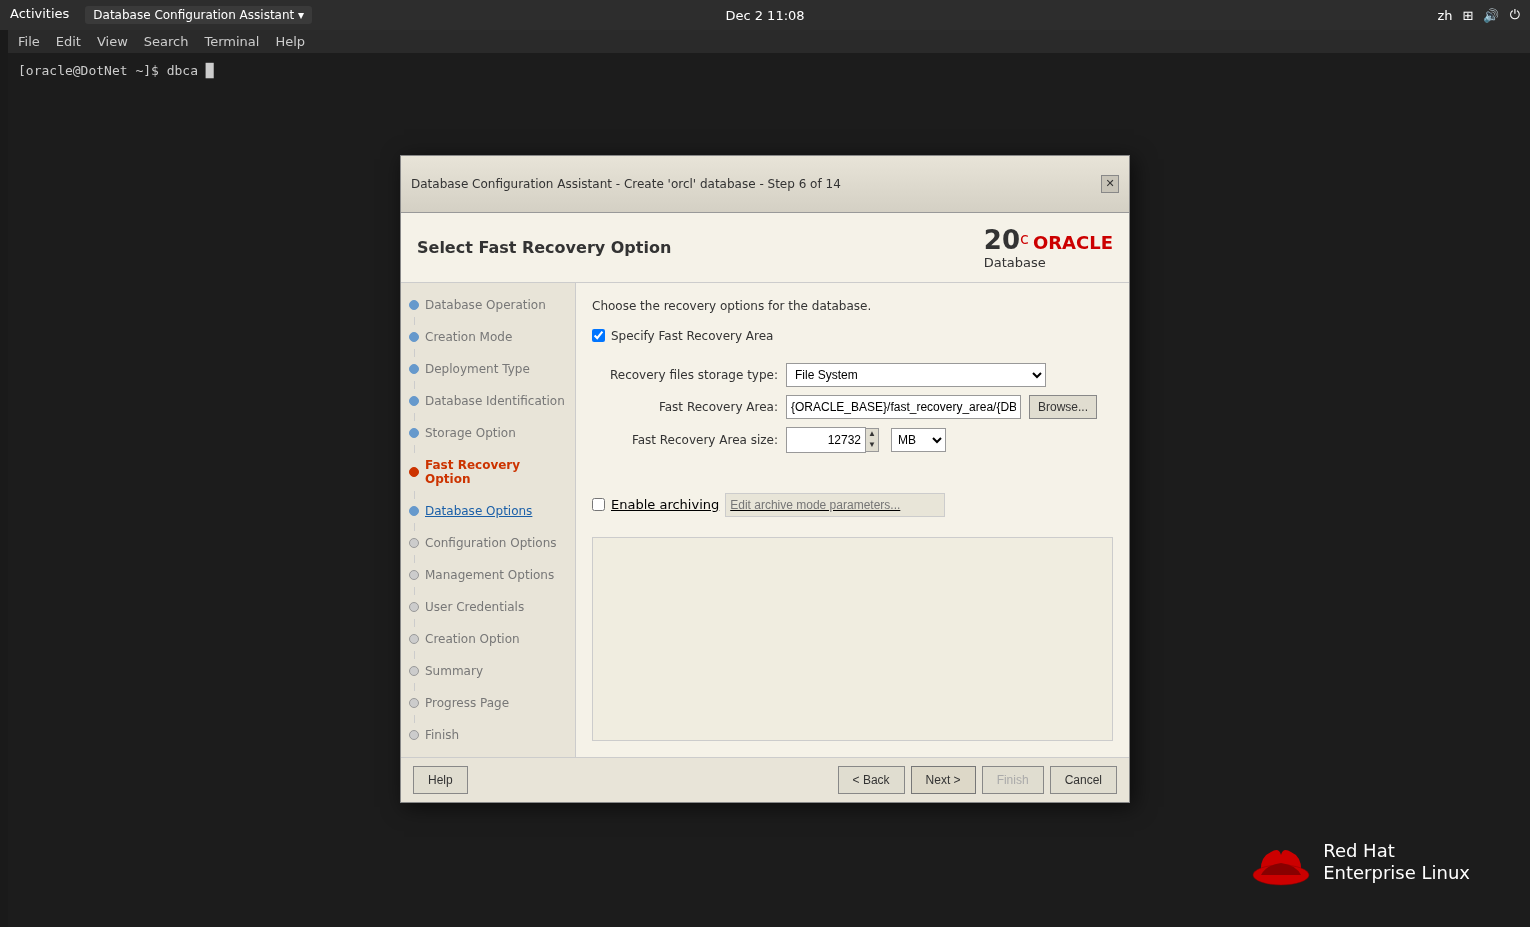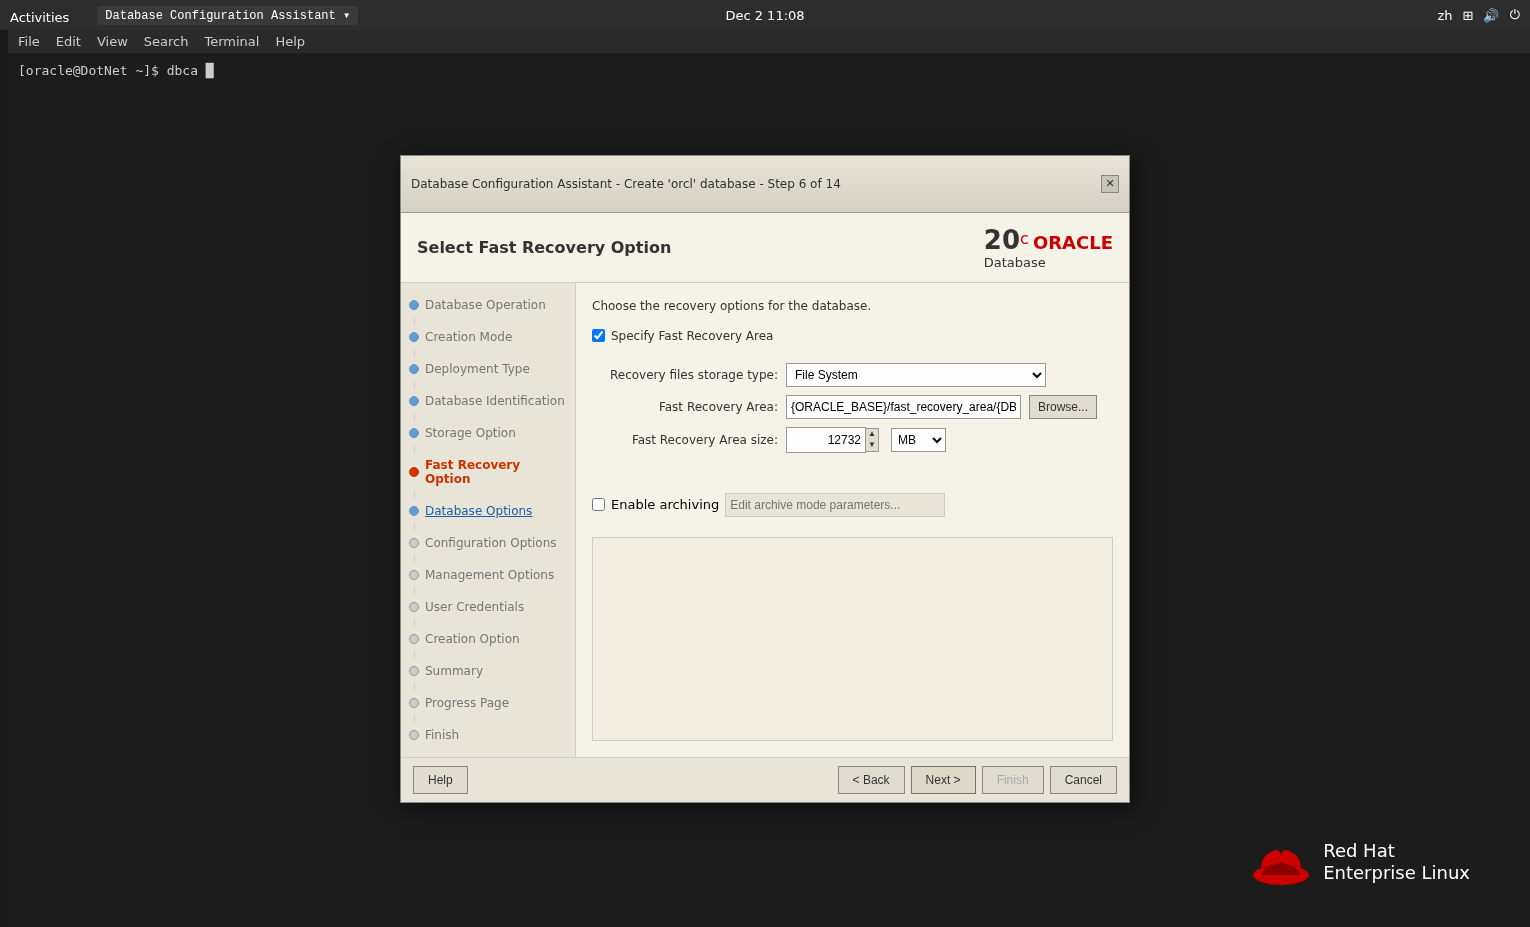--- a/index.html
+++ b/index.html
@@ -18,25 +18,25 @@
       width: 100%;
       height: 30px;
       background: #2d2d2d;
       display: flex;
       align-items: center;
       justify-content: space-between;
       padding: 0 10px;
       color: #fff;
       font-size: 13px;
     }
-    .topbar-left { display: flex; align-items: flex-end; gap: 28px; }
+    .topbar-left { display: flex; align-items: flex-start; gap: 16px; }
     .topbar-center { position: absolute; left: 50%; transform: translateX(-50%); color: #fff; }
     .topbar-right { display: flex; align-items: center; gap: 10px; color: #fff; }
     .activities-btn { color: #fff; font-size: 13px; }
-    .app-title { color: #fff; font-size: 12px; background: #3a3a3a; padding: 2px 8px; border-radius: 3px; font-family: Liberation Mono, monospace; }
+    .app-title { color: #fff; font-size: 12px; background: #3a3a3a; padding: 2px 8px; border-radius: 3px; }
 
     
     .terminal-bg {
       position: absolute;
       top: 30px;
       left: 8px;
       width: 100%;
       height: calc(100% - 30px);
       background: #1c1c1c;
     }
@@ -264,20 +264,21 @@
       padding: 0 8px;
       cursor: pointer;
       color: #333;
     }
 
     .archiving-row {
       display: flex;
       align-items: center;
       gap: 6px;
       margin-top: 4px;
+      text-decoration: underline;
     }
     .archive-input {
       height: 24px;
       border: 1px solid #ccc;
       background: #e8e5d8;
       font-size: 12px;
       padding: 0 4px;
       width: 220px;
       color: #999;
     }

